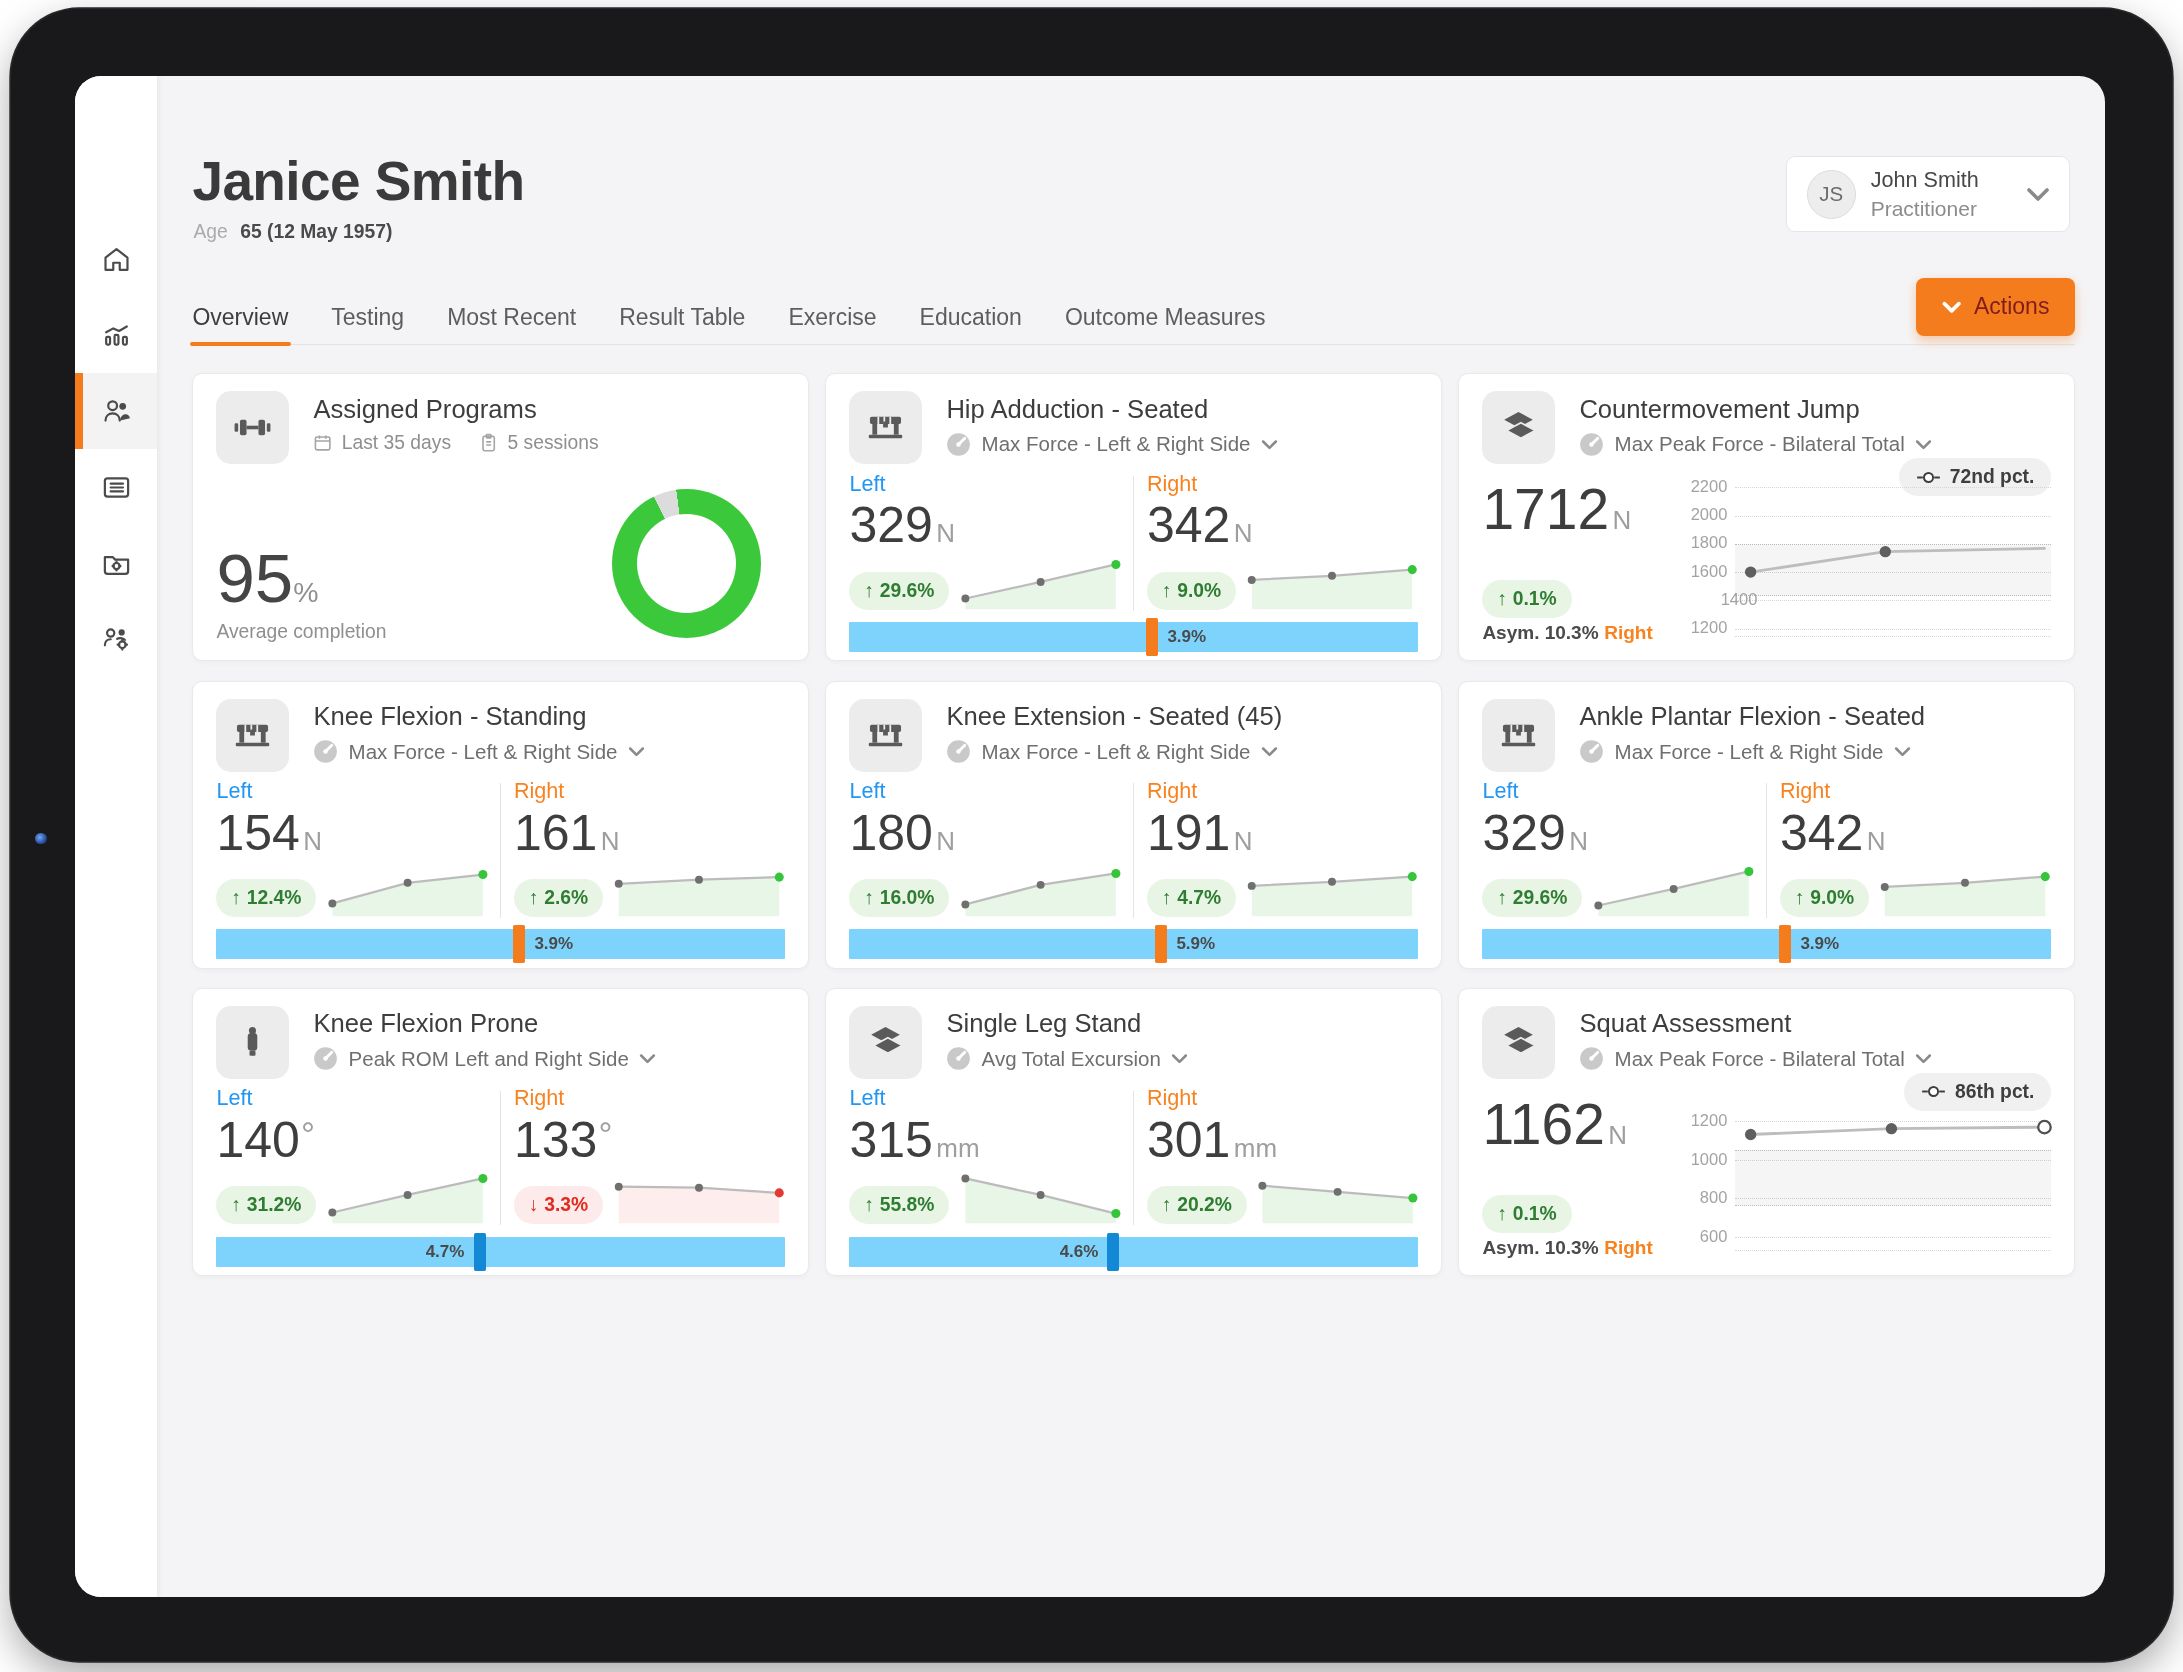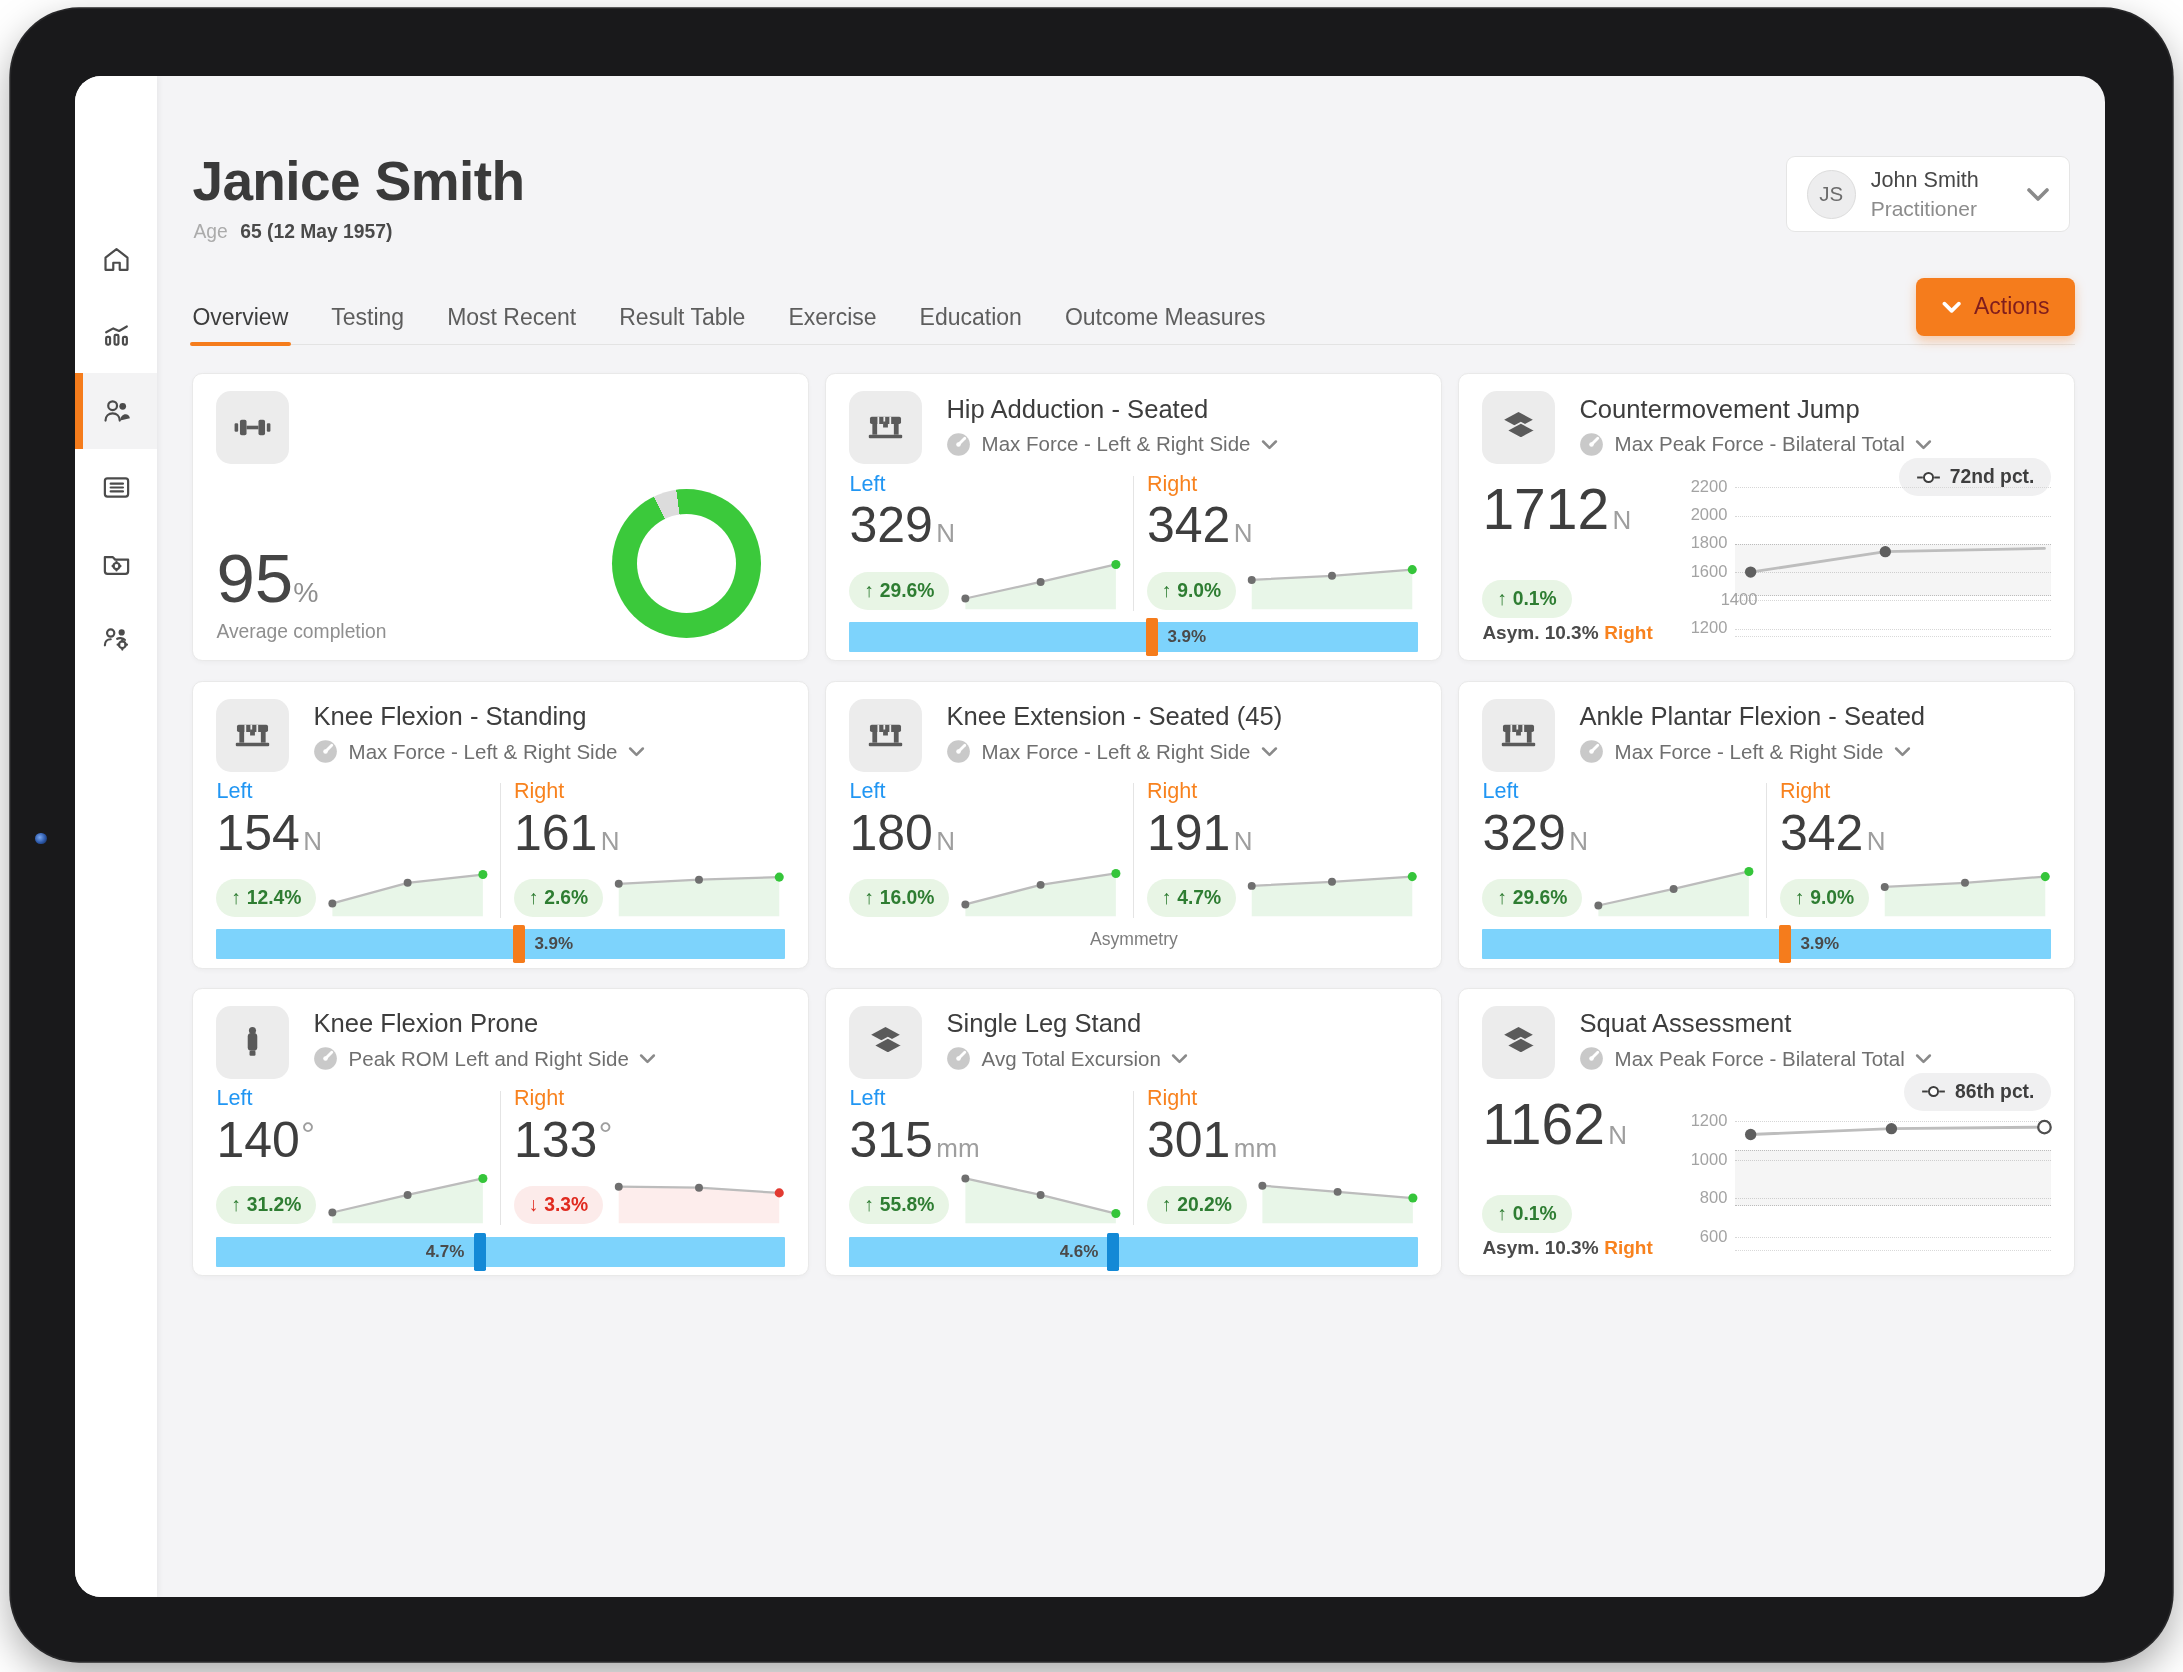--- a/index.html
+++ b/index.html
@@ -227,20 +227,40 @@
              <svg viewBox="0 0 72 72">
                     <g fill="#5a5a5a">
                       <rect x="6" y="29" width="6" height="14" rx="2"></rect>
                       <rect x="15" y="23" width="11" height="26" rx="3"></rect>
                       <rect x="46" y="23" width="11" height="26" rx="3"></rect>
                       <rect x="60" y="29" width="6" height="14" rx="2"></rect>
                       <rect x="26" y="33" width="20" height="6"></rect>
                     </g>
                   </svg>
            </div>
+           <div class="head-text">
+             <h3 class="card-title">Assigned Programs</h3>
+             <div class="prog-meta">
+               <svg viewBox="0 0 24 24">
+                      <rect x="3" y="5" width="18" height="16" rx="2"></rect>
+                      <line x1="3" y1="10" x2="21" y2="10"></line>
+                      <line x1="8" y1="3" x2="8" y2="7"></line>
+                      <line x1="16" y1="3" x2="16" y2="7"></line>
+                    </svg>
+               <span>Last 35 days</span>
+               <span class="meta-gap"></span>
+               <svg viewBox="0 0 24 24">
+                      <rect x="5" y="4" width="14" height="18" rx="2"></rect>
+                      <rect x="9" y="2" width="6" height="4" rx="1"></rect>
+                      <line x1="9" y1="11" x2="15" y2="11"></line>
+                      <line x1="9" y1="15" x2="15" y2="15"></line>
+                    </svg>
+               <span>5 sessions</span>
+             </div>
+           </div>
          </header>
          <div class="prog-body">
            <div class="completion">
              <div><span class="comp-value">95</span><span class="comp-unit">%</span></div>
              <div class="comp-label">Average completion</div>
            </div>
            <div class="donut" style="background: conic-gradient(from -26deg, rgb(220, 220, 220) 0deg, rgb(220, 220, 220) 18deg, rgb(59, 201, 59) 18deg, rgb(59, 201, 59) 360deg);"></div>
          </div>
        </section>
 
@@ -532,20 +552,24 @@
                       <path d="M10.1 43.63636363636363 L151.5 36.36363636363636 L292.9 27.272727272727273 L292.9 97 L10.1 97 Z" fill="rgba(95,190,95,0.14)"></path>
                       <polyline points="10.1,43.63636363636363 151.5,36.36363636363636 292.9,27.272727272727273" fill="none" stroke="#bcbcbc" stroke-width="4"></polyline>
                       <circle cx="10.1" cy="43.63636363636363" r="7" fill="#6f6f6f"></circle>
                       <circle cx="151.5" cy="36.36363636363636" r="7" fill="#6f6f6f"></circle>
                       <circle cx="292.9" cy="27.272727272727273" r="8" fill="#35C53A"></circle>
                     </svg>
                   </div>
            </div>
          </div>
          <div class="asym">
+           <div class="asym-track">
+                  <div class="asym-marker right" style="left: 306px;"></div>
+                  <div class="asym-label" style="left: 327px;">5.9%</div>
+                </div>
            <div class="asym-caption">Asymmetry</div>
          </div>
        </section>
 
        <section class="card">
          <header class="card-head">
            <div class="equip">
              <svg viewBox="0 0 72 72">
                     <g fill="#5a5a5a">
                       <rect x="10" y="18" width="52" height="12" rx="3"></rect>

